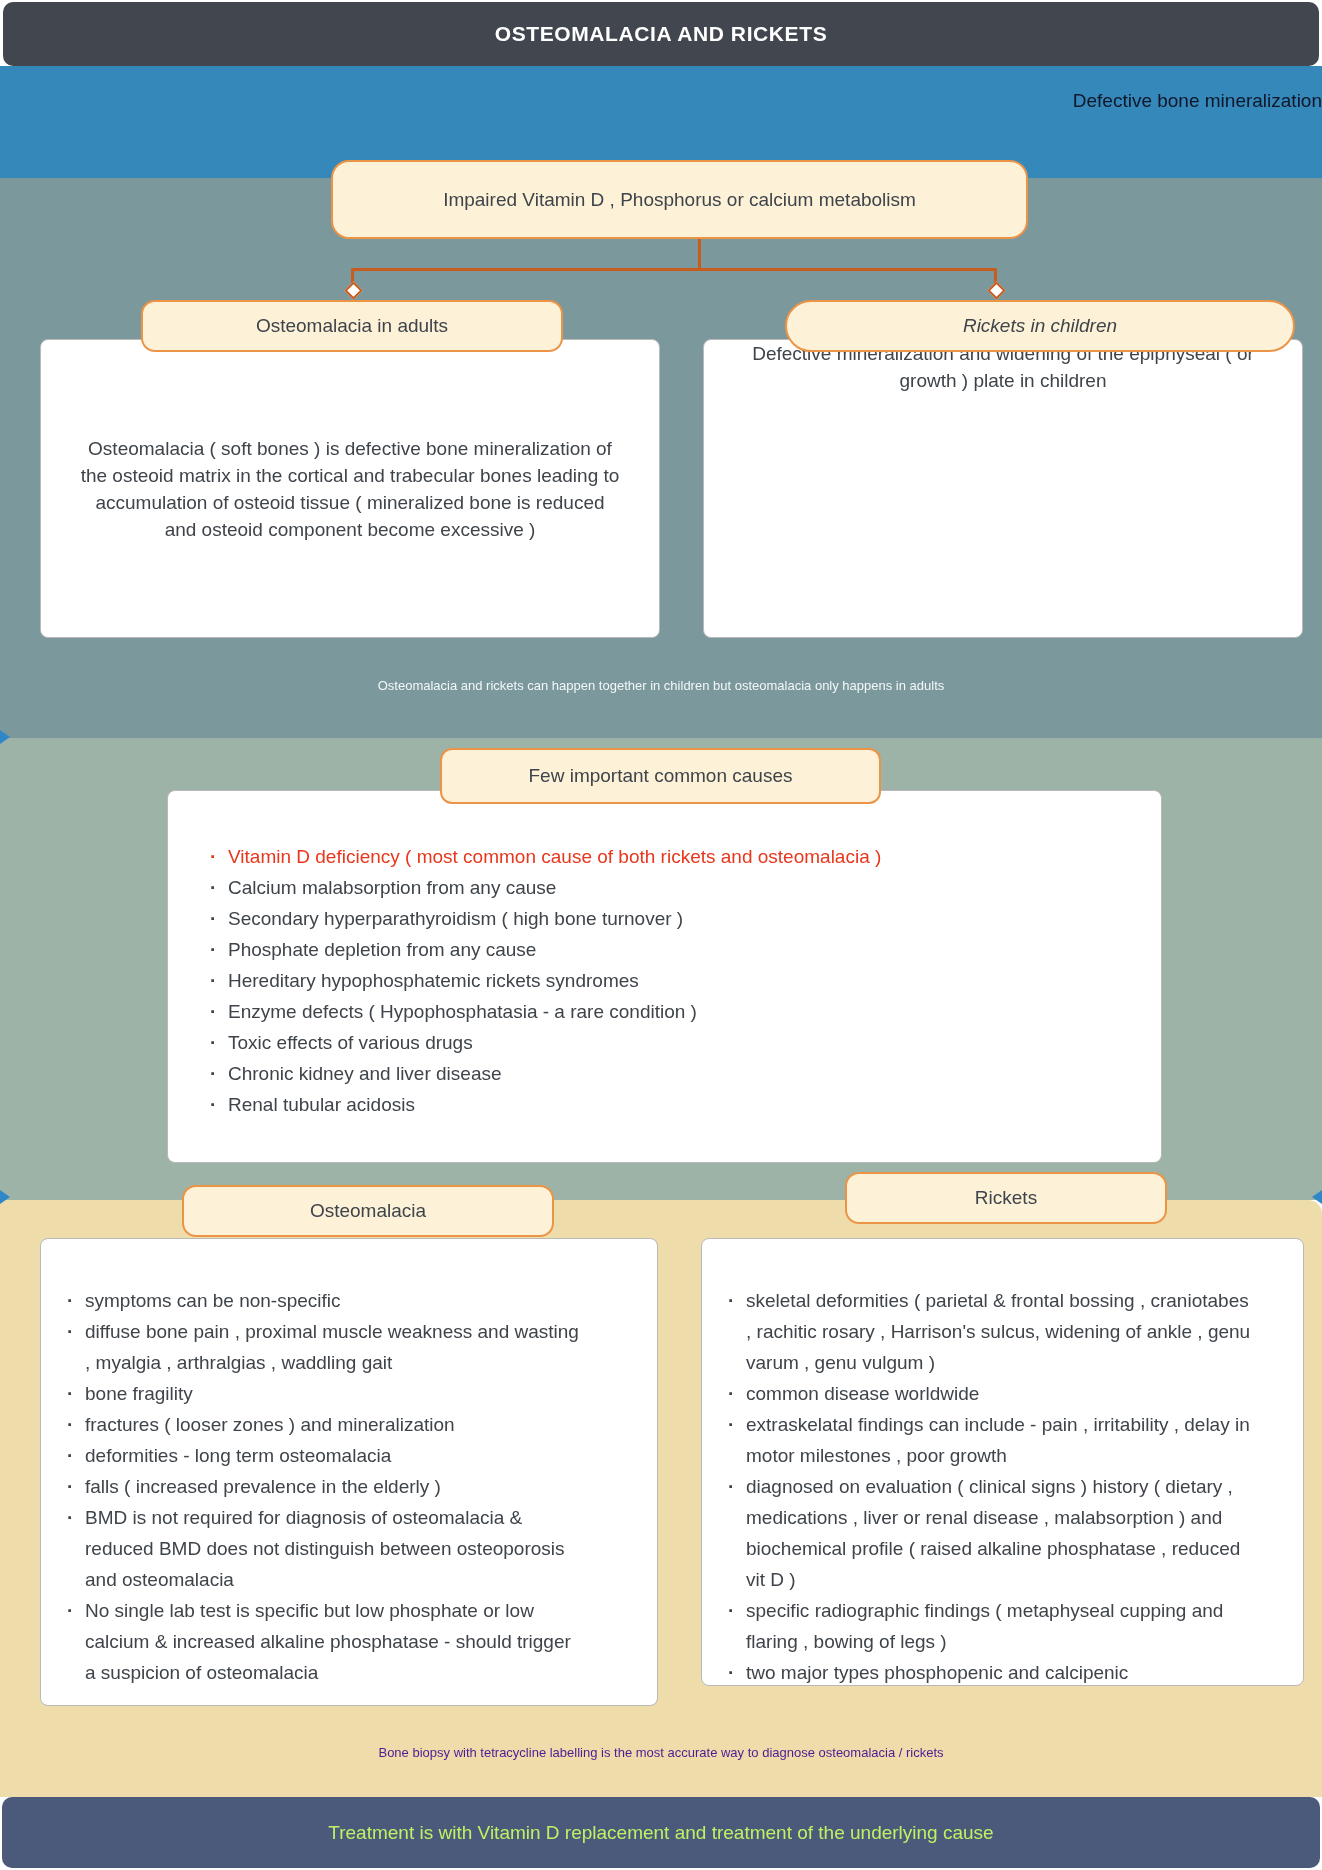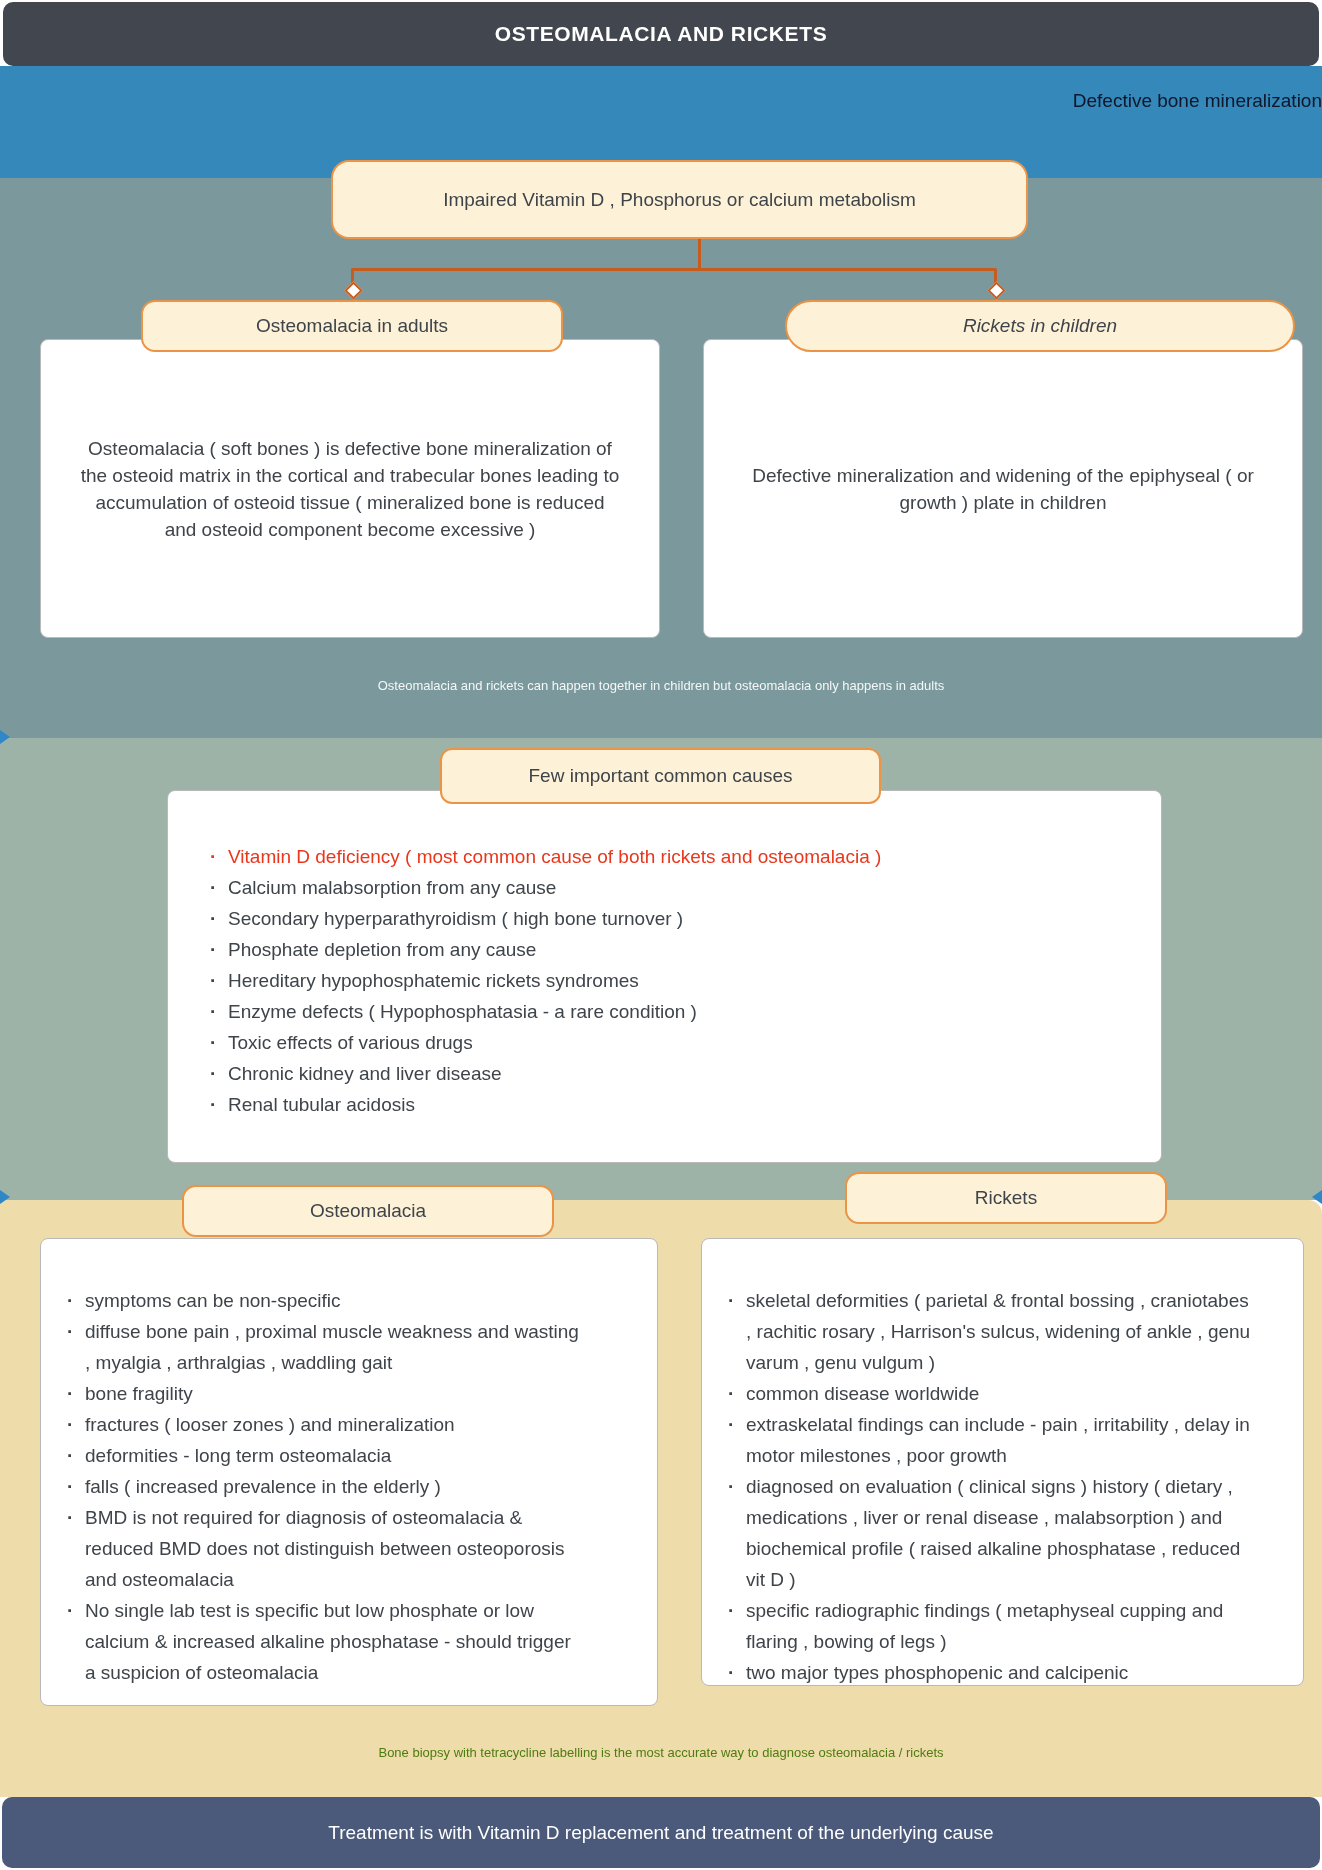--- a/index.html
+++ b/index.html
@@ -12,47 +12,47 @@
     display:flex;align-items:center;justify-content:center;}
   .band-title span{color:#ffffff;font-size:21px;font-weight:bold;letter-spacing:.6px;}
   .band-blue{top:66px;height:112px;background:#3588ba;}
   .band-blue .caption{position:absolute;top:24px;left:0;width:100%;text-align:right;
     color:#0f172a;font-size:19px;}
   .band-teal{top:178px;height:560px;background:#7b989c;}
   .band-green{top:738px;height:462px;background:#9db3a8;}
   .band-tan{top:1200px;height:597px;background:#eedcab;border-top-right-radius:14px;}
   .band-footer{top:1797px;left:2px;width:1318px;height:71px;background:#4b5a7a;border-radius:10px;
     display:flex;align-items:center;justify-content:center;}
-  .band-footer span{color:#ffffff;font-size:19px;}
+  .band-footer span{color:#bef264;font-size:19px;}
 
   .cream{position:absolute;background:#fdf2d8;border:2px solid #ec9446;box-sizing:border-box;
     display:flex;align-items:center;justify-content:center;font-size:19px;color:#3e444a;z-index:3;}
   .whitebox{position:absolute;background:#ffffff;border:1.5px solid #b9b9b9;box-sizing:border-box;
     border-radius:8px;z-index:1;}
 
   .root-box{left:331px;top:160px;width:697px;height:79px;border-radius:18px;}
   .hdr-osteo-adults{left:141px;top:300px;width:422px;height:52px;border-radius:14px;}
   .hdr-rickets-children{left:785px;top:300px;width:510px;height:52px;border-radius:26px;font-style:italic;}
   .box-osteo-def{left:40px;top:339px;width:620px;height:299px;display:flex;align-items:center;}
   .box-osteo-def p, .box-rickets-def p{margin:0;padding:0 38px;text-align:center;font-size:19px;line-height:27px;}
-  .box-rickets-def{left:703px;top:339px;width:600px;height:299px;display:flex;align-items:center;}
+  .box-rickets-def{left:703px;top:339px;width:600px;height:299px;display:flex;}
 
   .connector{position:absolute;background:#c65c1e;z-index:2;}
   .stem{left:698px;top:237px;width:3px;height:33px;}
   .hline{left:351px;top:268px;width:646px;height:3px;border-radius:2px;}
   .vdrop-l{left:351px;top:269px;width:3px;height:16px;}
   .vdrop-r{left:994px;top:269px;width:3px;height:16px;}
   .diamond{position:absolute;width:9px;height:9px;background:#ffffff;border:2px solid #c65c1e;
     transform:rotate(45deg);z-index:2;}
   .diamond-l{left:347px;top:284px;}
   .diamond-r{left:990px;top:284px;}
 
   .note{position:absolute;left:0;width:100%;text-align:center;font-size:13px;z-index:2;}
   .note-together{top:678px;color:#f4f8f8;}
-  .note-biopsy{top:1745px;color:#4d7c0f;text-align:center;}
+  .note-biopsy{top:1745px;color:#4c1d95;text-align:center;}
 
   .hdr-causes{left:440px;top:748px;width:441px;height:56px;border-radius:12px;}
   .box-causes{left:167px;top:790px;width:995px;height:373px;}
 
   ul.blist{list-style:none;margin:0;padding:0;font-size:19px;}
   ul.blist li{position:relative;padding-left:20px;}
   ul.blist li::before{content:"\00B7";position:absolute;left:2px;font-weight:bold;}
   .causes-list{padding:50px 30px 0 40px !important;}
   .causes-list li{line-height:31px;}
   .red{color:#e8371c;}

